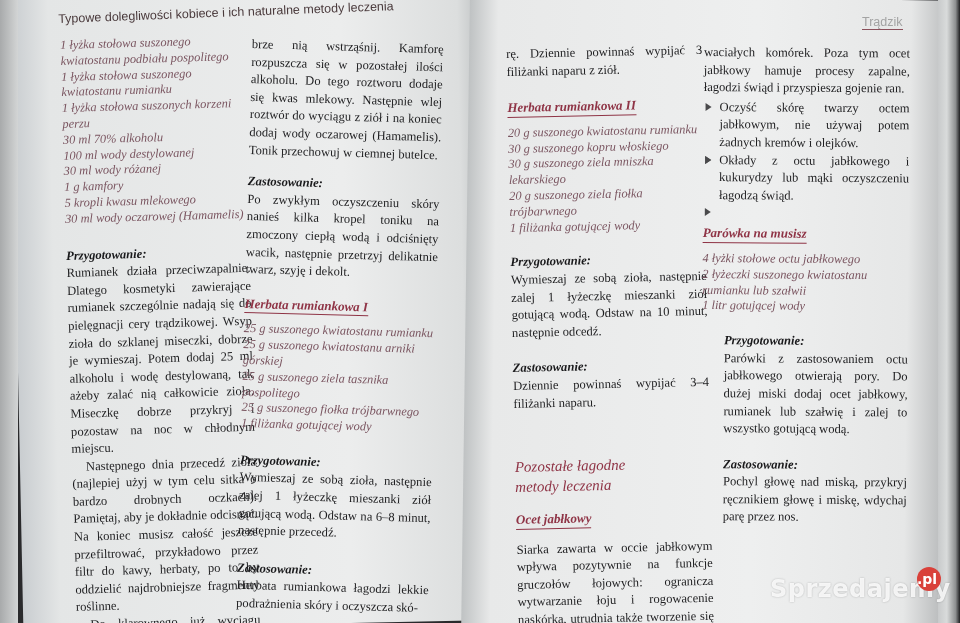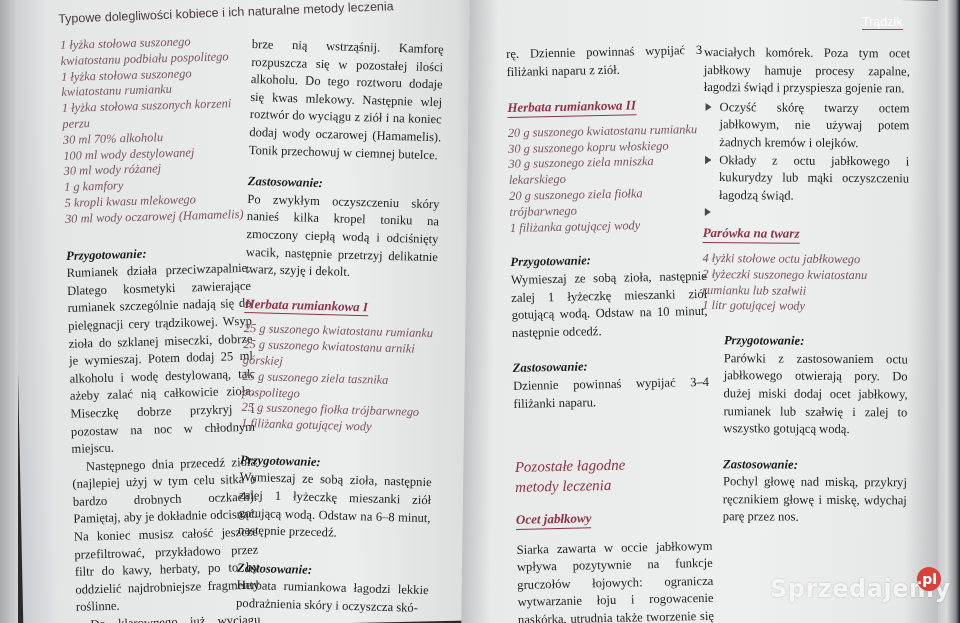--- a/index.html
+++ b/index.html
@@ -28,21 +28,21 @@
   }
   .edge-left {
     position:absolute; left:0; top:0; width:18px; height:623px;
     background:linear-gradient(90deg,#a8aaab,#d3d5d5);
   }
   .running-head {
     position:absolute; font-family:"Liberation Sans", sans-serif;
     font-size:12.5px; color:#4a3a3c;
   }
   .running-head.left { left:58px; top:12px; transform:rotate(-2.2deg); transform-origin:0 0; }
-  .running-head.right { left:862px; top:15px; color:#ffffff; border-bottom:1.5px solid #8a4f5a; }
+  .running-head.right { left:862px; top:15px; color:#a3a3a3; border-bottom:1.5px solid #8a4f5a; }
   .col {
     position:absolute; font-size:12.6px; line-height:17.6px; color:#1e1e20;
   }
   .col.c1 { left:60px; top:38px; width:184px; transform:rotate(-1.6deg); transform-origin:0 0; }
   .col.c2 { left:252px; top:36px; width:192px; transform:rotate(1.6deg); transform-origin:0 0; }
   .col.c3 { left:506px; top:46px; width:196px; transform:rotate(-1.2deg); transform-origin:0 0; }
   .col.c4 { left:704px; top:44px; width:206px; transform:rotate(0.4deg); transform-origin:0 0; }
 
   .ing { font-style:italic; color:#7a5560; font-size:12.4px; line-height:15.8px; }
   .ing div { text-indent:0; }
@@ -144,21 +144,21 @@
   </div>
 
   <div class="col c4">
     <div class="para">waciałych komórek. Poza tym ocet jabłkowy hamuje procesy zapalne, łagodzi świąd i przyspiesza gojenie ran.</div>
     <ul class="bullets">
       <li><span class="b"></span><span>Oczyść skórę twarzy octem jabłkowym, nie używaj potem żadnych kremów i olejków.</span></li>
       <li><span class="b"></span></li>
       <li><span class="b"></span><span>Okłady z octu jabłkowego i kukurydzy lub mąki oczyszczeniu łagodzą świąd.</span></li>
       <li><span class="b"></span></li>
     </ul>
-    <div class="recipe-title" style="margin-top:20px">Parówka na twarz</div>
+    <div class="recipe-title" style="margin-top:20px">Parówka na musisz</div>
     <div class="ing">
       <div>4 łyżki stołowe octu jabłkowego</div>
       <div>2 łyżeczki suszonego kwiatostanu rumianku lub szałwii</div>
       <div>1 litr gotującej wody</div>
     </div>
     <div style="padding-left:22px">
       <div class="label" style="margin-top:18px">Przygotowanie:</div>
       <div class="para">Parówki z zastosowaniem octu jabłkowego otwierają pory. Do dużej miski dodaj ocet jabłkowy, rumianek lub szałwię i zalej to wszystko gotującą wodą.</div>
       <div class="label" style="margin-top:18px">Zastosowanie:</div>
       <div class="para">Pochyl głowę nad miską, przykryj ręcznikiem głowę i miskę, wdychaj parę przez nos.</div>

